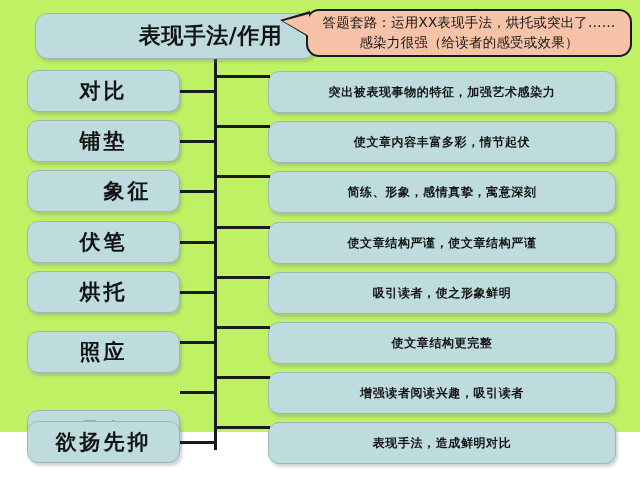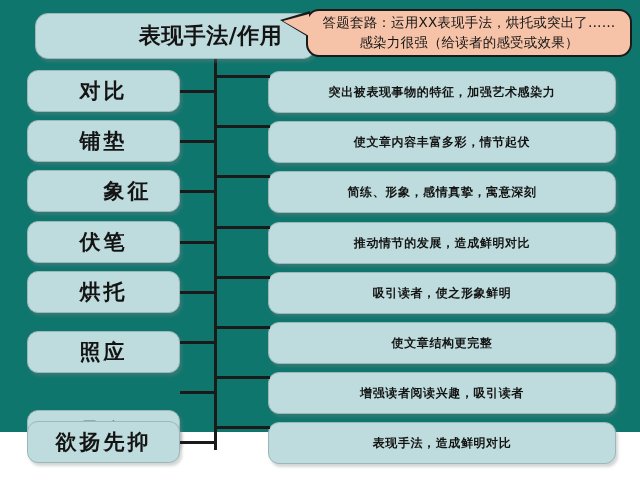--- a/index.html
+++ b/index.html
@@ -10,21 +10,21 @@
   body {
     width: 640px;
     height: 480px;
     overflow: hidden;
     font-family: "DejaVu Sans", "Liberation Sans", sans-serif;
   }
   #canvas {
     position: relative;
     width: 640px;
     height: 432px;
-    background: #0f766e;
+    background: #bef264;
   }
 
   
   .trunk {
     position: absolute;
     background: #1a1a1a;
   }
   .branch {
     position: absolute;
     background: #1a1a1a;
@@ -171,21 +171,21 @@
       <div class="branch" style="left: 180px; top: 190px; width: 37px;"></div>
       <div class="box right-box" style="top: 171px;">
         <span>简练、形象，感情真挚，寓意深刻</span>
       </div>
       <div class="branch" style="left: 214px; top: 175px; width: 56px;"></div>
       <div class="box left-box" style="top: 221px;">
         <span>伏笔</span>
       </div>
       <div class="branch" style="left: 180px; top: 241px; width: 37px;"></div>
       <div class="box right-box" style="top: 222px;">
-        <span>推动情节的发展，造成鲜明对比</span>
+        <span>使文章结构严谨，使文章结构严谨</span>
       </div>
       <div class="branch" style="left: 214px; top: 226px; width: 56px;"></div>
       <div class="box left-box" style="top: 271px;">
         <span>烘托</span>
       </div>
       <div class="branch" style="left: 180px; top: 291px; width: 37px;"></div>
       <div class="box right-box" style="top: 272px;">
         <span>吸引读者，使之形象鲜明</span>
       </div>
       <div class="branch" style="left: 214px; top: 276px; width: 56px;"></div>

